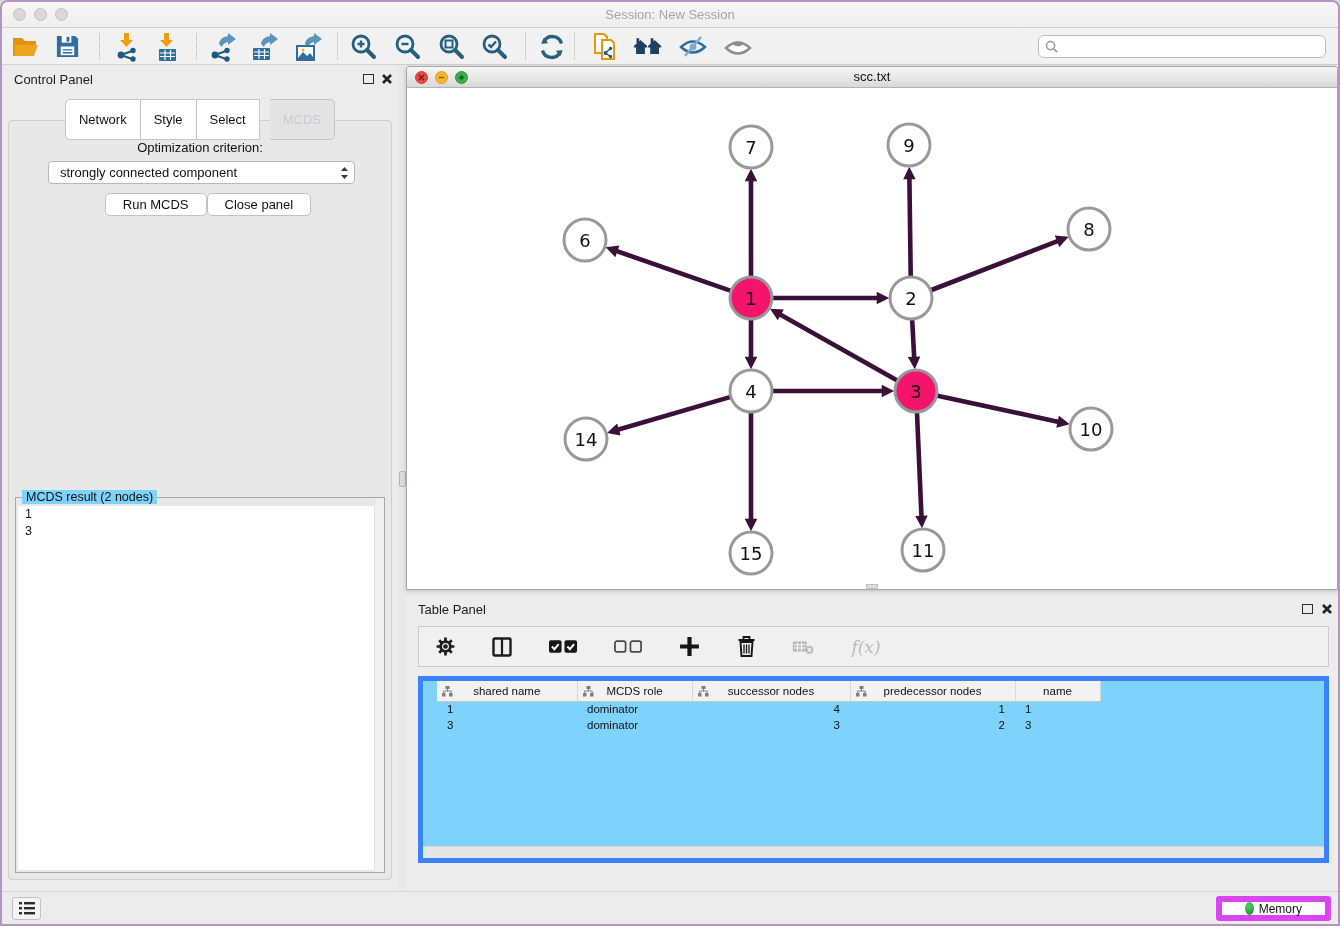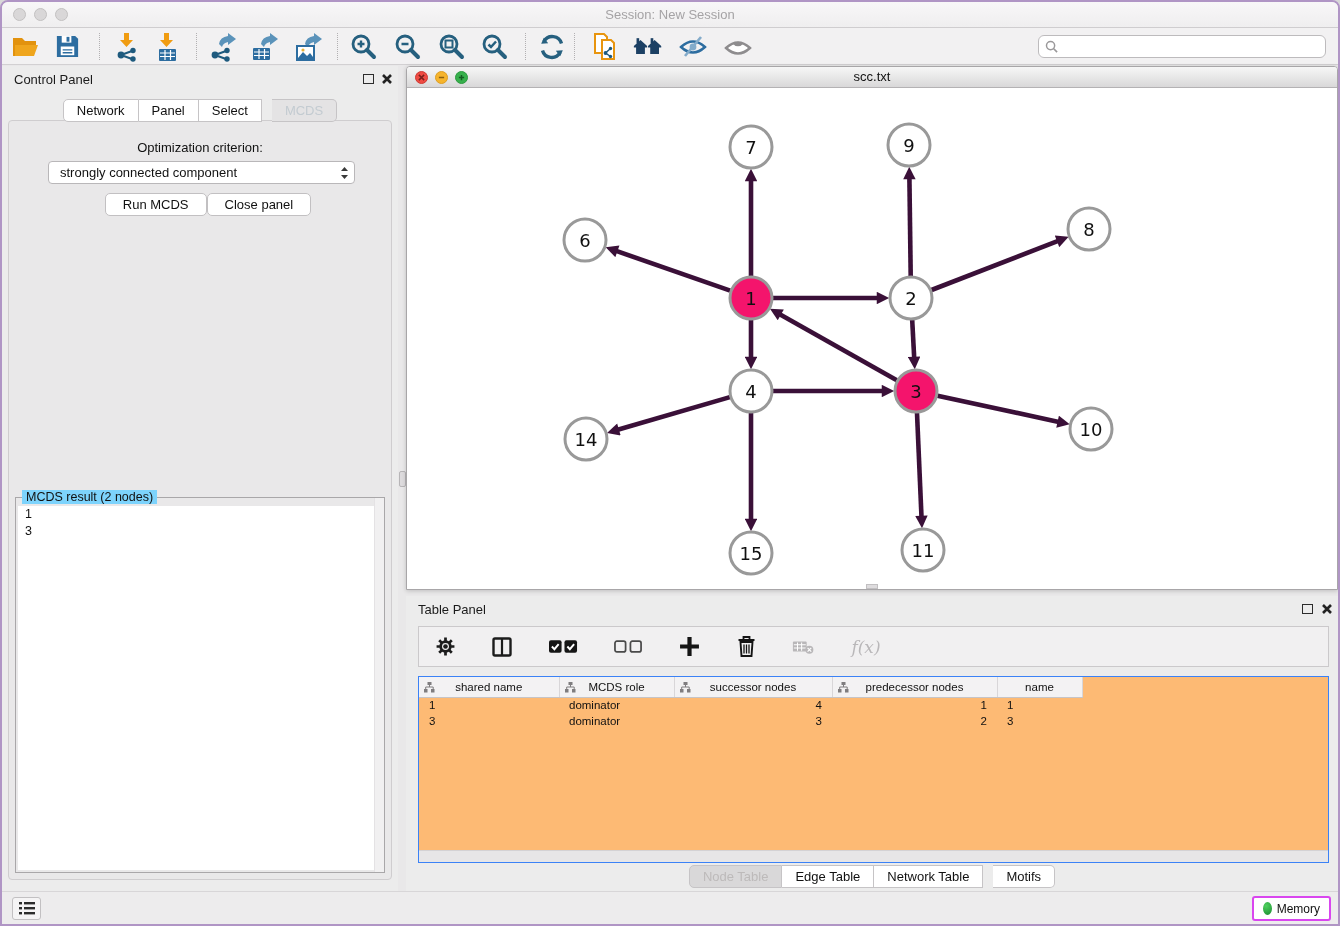--- a/index.html
+++ b/index.html
@@ -22,21 +22,21 @@
                border:1px solid #bdbbbd; border-radius:6px; display:flex; align-items:center; padding-left:6px; gap:4px; }
   .searchbox input { border:none; outline:none; flex:1; font-size:12px; height:18px; background:transparent; font-family:inherit; }
 
   
   .control-panel { position:absolute; left:0; top:64px; width:396px; height:826px; background:#ececec; }
   .panel-head { position:relative; height:26px; }
   .panel-title { position:absolute; left:12px; top:6px; font-size:13px; color:#1b1b1b; }
   .float-ico { position:absolute; width:11px; height:10px; border:1.6px solid #2c2c2c; top:8px; }
   .close-ico { position:absolute; width:12px; height:12px; top:7px; }
   .cp-tabs { position:absolute; top:33px; left:0; right:0; display:flex; justify-content:center; z-index:2; }
-  .seg { border:1px solid #c6c4c6; border-left:none; background:#fff; padding:3px 13px; font-size:13px;
+  .seg { border:1px solid #c6c4c6; border-left:none; background:#fff; padding:12px 13px; font-size:13px;
          color:#111; cursor:default; }
   .seg:first-child { border-left:1px solid #c6c4c6; border-radius:5px 0 0 5px; }
   .seg:last-child { border-radius:0 5px 5px 0;margin-left:10px; }
   .seg.active { background:#e4e3e4; color:#c3cbd1; }
   .cp-box { position:absolute; top:54px; left:6px; right:6px; bottom:12px;
             border:1px solid #cfcdcf; border-radius:4px; background:#e9e8e9; }
   .opt-label { position:absolute; top:19px; width:100%; text-align:center; font-size:13px; color:#111; }
   .dropdown { position:absolute; left:39px; top:40px; width:307px; height:23px; background:#fff;
               border:1px solid #b9b7b9; border-radius:4px; display:flex; align-items:center;
               padding:0 4px 0 11px; font-size:13px; color:#111; }
@@ -67,37 +67,37 @@
   .net-canvas { position:absolute; top:22px; left:0; right:0; bottom:0; background:#fff; }
   .canvas-grip { position:absolute; left:50%; bottom:0; width:12px; height:5px; margin-left:-6px;
                  background:#dedcde; border:1px solid #c2c0c2; }
 
   
   .table-panel { position:absolute; left:404px; top:594px; width:932px; height:296px; background:#ececec; }
   .tp-toolbar { position:absolute; top:30px; left:12px; right:9px; height:41px; background:#f1f0f1;
                 border:1px solid #cbc9cb; display:flex; align-items:center; gap:35px; padding-left:15px; }
   .tpi { display:flex; align-items:center; justify-content:center; width:22px; height:22px; cursor:default; }
   .fx { font-family:"DejaVu Serif", serif; font-style:italic; font-size:17px; color:#b9b7b9; }
-  .tp-tablewrap { position:absolute; top:80px; left:12px; right:9px; bottom:29px; background:#fdba74;
-                  border:1px solid #3b82f6; overflow:hidden; }
+  .tp-tablewrap { position:absolute; top:80px; left:12px; right:9px; bottom:29px; background:#7dd3fc;
+                  border:5px solid #3b82f6; overflow:hidden;padding-left:14px; }
   table.node-table { border-collapse:collapse; table-layout:fixed; }
   table.node-table th { position:relative; height:20px; background:#f3f2f3; border-right:1px solid #d8d6d8;
        border-bottom:1px solid #c6c4c6; font-weight:normal; font-size:11.5px; color:#111; text-align:center; }
   .colicon { position:absolute; left:5px; top:5px; }
   table.node-table td { height:16px; font-size:11.5px; color:#111; padding:0 10px; white-space:nowrap; }
   .tp-hscroll { position:absolute; left:0; right:0; bottom:0; height:12px; background:#e7e6e7; border-top:1px solid #d4d2d4; }
   .tp-tabs { position:absolute; bottom:4px; left:0; right:0; display:flex; justify-content:center; }
   .tp-tabs .seg.active { background:#d9d8d9; color:#bdbaba; }
 
   
   .statusbar { position:absolute; left:0; right:0; bottom:0; height:33px; background:#edeceD; border-top:1px solid #d8d6d8; }
   .menu-btn { position:absolute; left:10px; top:5px; width:29px; height:23px; background:#f5f4f5;
               border:1px solid #c2c0c2; border-radius:3px; display:flex; align-items:center; justify-content:center; }
-  .memory-btn { position:absolute; right:7px; top:4px; height:25px; background:#fff; border:2px solid #d946ef;
-                border-radius:3px; display:flex; align-items:center; gap:5px; padding:0 9px; font-size:12px; color:#111; }
+  .memory-btn { position:absolute; right:7px; top:4px; height:25px; background:#fff; border:6px solid #d946ef;
+                border-radius:3px; display:flex; align-items:center; gap:5px; padding:0 23px; font-size:12px; color:#111; }
   .mem-dot { width:9px; height:13px; border-radius:50%; background:radial-gradient(circle at 35% 30%, #4fd05f, #188a2e); }
 </style>
 </head>
 <body>
 
 <div class="window">
 
   <div class="titlebar">
     <div class="lights">
       <span class="light"></span>
@@ -264,21 +264,21 @@
   <div class="control-panel">
     <div class="panel-head">
       <span class="panel-title">Control Panel</span>
       <span class="float-ico" style="left:361px"></span>
       <svg class="close-ico" style="left:379px" viewBox="0 0 12 12">
           <path d="M2 2l8 8M10 2l-8 8" stroke="#222" stroke-width="2.6"></path>
         </svg>
     </div>
     <div class="cp-tabs">
         <div class="seg">Network</div>
-        <div class="seg">Panel</div>
+        <div class="seg">Style</div>
         <div class="seg">Select</div>
         <div class="seg active">MCDS</div>
       </div>
     <div class="cp-box">
       <div class="opt-label">Optimization criterion:</div>
       <div class="dropdown">
         <span class="dd-val">strongly connected component</span>
         <svg width="11" height="16" viewBox="0 0 11 16">
             <path d="M2 6l3.5-4L9 6z" fill="#3a3a3a"></path>
             <path d="M2 10l3.5 4L9 10z" fill="#3a3a3a"></path>
@@ -512,26 +512,20 @@
               <td style="text-align: left;">3</td>
               <td style="text-align: left;">dominator</td>
               <td style="text-align: right;">3</td>
               <td style="text-align: right;">2</td>
               <td style="text-align: left;">3</td>
             </tr>
           </tbody>
       </table>
       <div class="tp-hscroll"></div>
     </div>
-    <div class="tp-tabs">
-        <div class="seg active">Node Table</div>
-        <div class="seg">Edge Table</div>
-        <div class="seg">Network Table</div>
-        <div class="seg">Motifs</div>
-      </div>
   </div>
 
   <div class="statusbar">
     <span class="menu-btn">
       <svg width="16" height="13" viewBox="0 0 16 13">
           <g fill="#2c2c2c">
             <rect x="0" y="0" width="3" height="2.4"></rect>
             <rect x="5" y="0" width="11" height="2.4"></rect>
             <rect x="0" y="5" width="3" height="2.4"></rect>
             <rect x="5" y="5" width="11" height="2.4"></rect>

